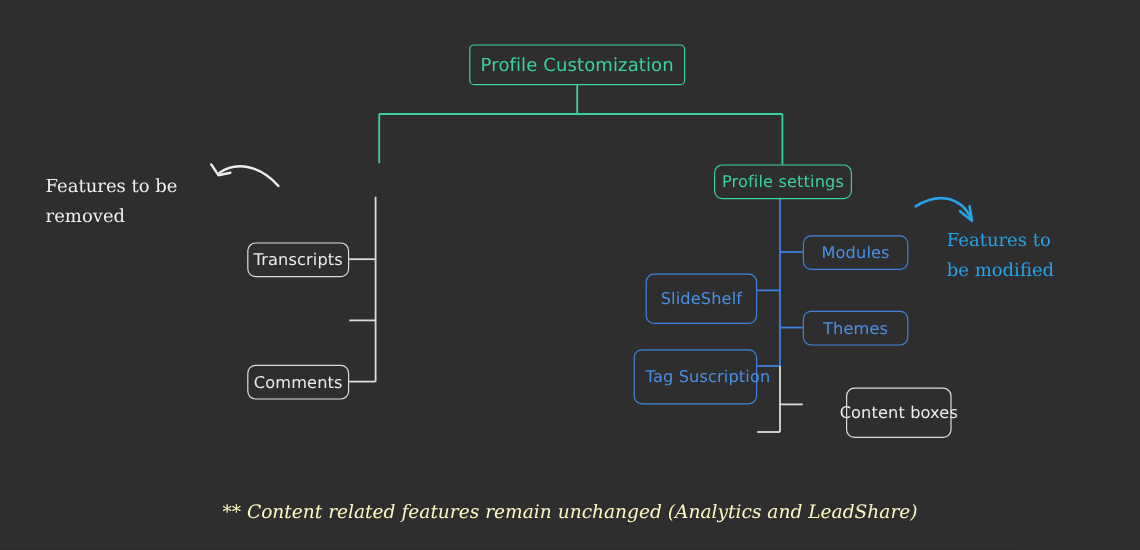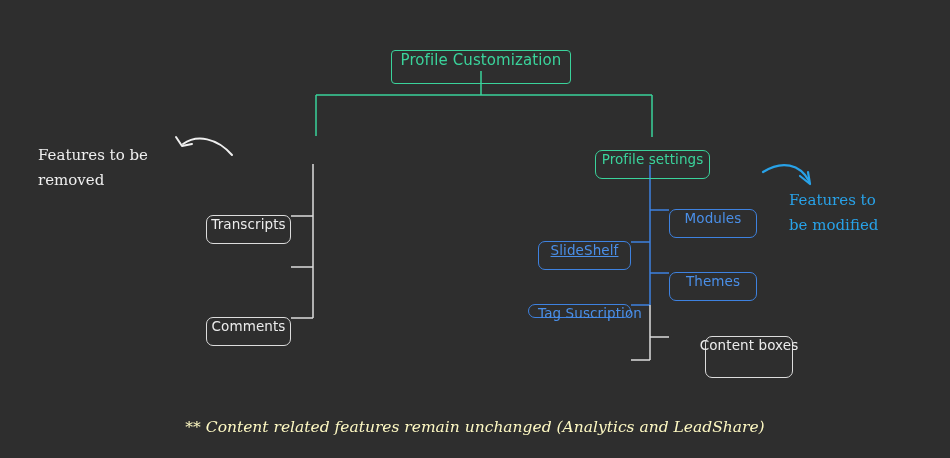--- a/index.html
+++ b/index.html
@@ -22,31 +22,30 @@
     left: 0; top: 0;
     width: 950px;
     height: 458px;
     pointer-events: none;
   }
   
   .node {
     position: absolute;
     box-sizing: border-box;
     display: flex;
-    align-items: flex-start;
+    align-items: center;
     justify-content: center;
     border: 1.4px solid #d9d9d9;
     border-radius: 7px;
     color: #e8e8e8;
     background: transparent;
     font-size: 13.5px;
     letter-spacing: .1px;
     white-space: nowrap;
     font-family: "DejaVu Sans", sans-serif;
-    margin-top: 13px;
   }
   .node.teal   { border-color: #3ad39b; color: #3ad39b; }
   .node.blue   { border-color: #3e82e0; color: #4a8fe8; }
   .node.white  { border-color: #dcdcdc; color: #ececec; }
 
   .node.root   { font-size: 15px; border-radius: 4px; }
 
   
   .annot {
     position: absolute;
@@ -127,29 +126,29 @@
   </div>
 
   <div class="node teal" style="left:595px; top:137px; width:115px; height:29px;">
     <span>Profile settings</span>
   </div>
 
   <div class="node blue" style="left:669px; top:196px; width:88px; height:29px;">
     <span>Modules</span>
   </div>
 
-  <div class="node blue" style="left:538px; top:228px; width:93px; height:29px;text-decoration:underline;">
+  <div class="node blue" style="left:538px; top:228px; width:93px; height:42px;">
     <span>SlideShelf</span>
   </div>
 
   <div class="node blue" style="left:669px; top:259px; width:88px; height:29px;">
     <span>Themes</span>
   </div>
 
-  <div class="node blue" style="left:528px; top:291px; width:103px; height:14px;padding-left:21px;">
+  <div class="node blue" style="left:528px; top:291px; width:103px; height:46px;padding-left:21px;">
     <span>Tag Suscription</span>
   </div>
 
   <div class="node white" style="left:705px; top:323px; width:88px; height:42px;">
     <span>Content boxes</span>
   </div>
 
 
   <div class="annot removed" style="left:38px; top:143px; width:170px;">Features to be
 removed</div>

